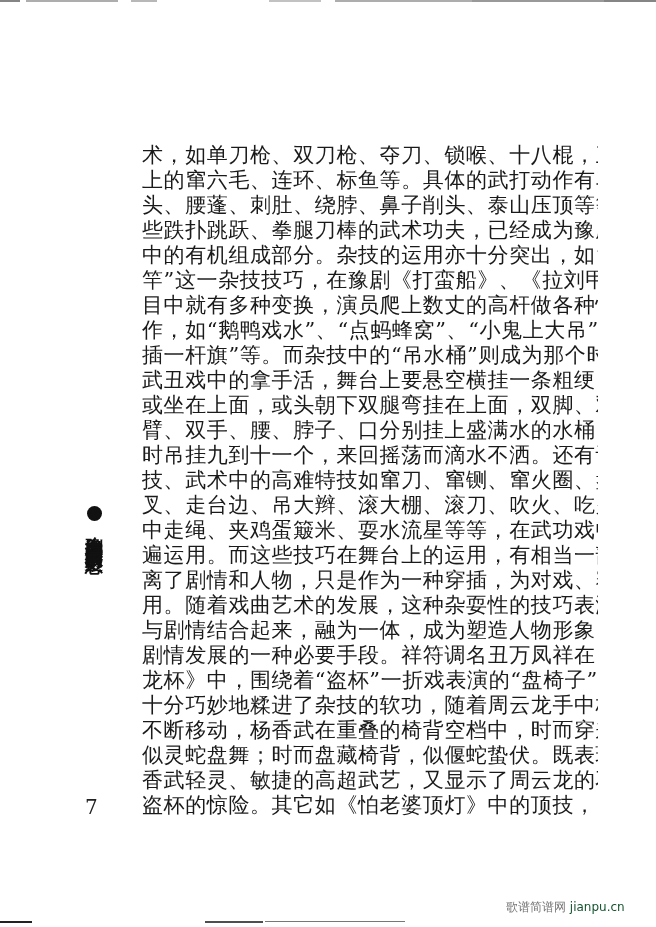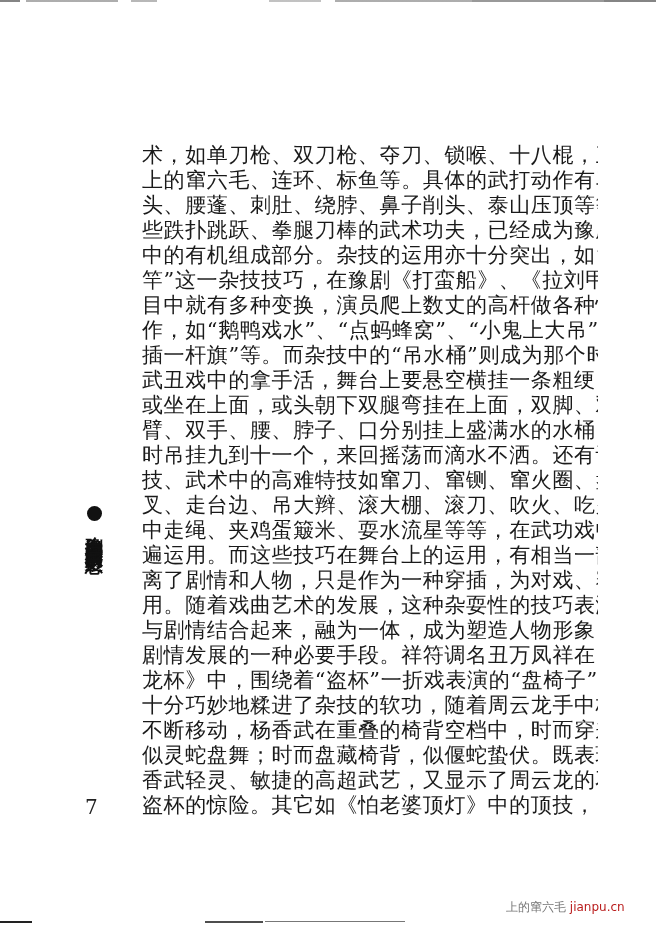--- a/index.html
+++ b/index.html
@@ -82,21 +82,21 @@
   .watermark {
     position: absolute;
     left: 506px;
     top: 899px;
     font-size: 12px;
     font-family: "DejaVu Sans", "Liberation Sans", sans-serif;
     color: #777;
     white-space: nowrap;
   }
   .watermark .latin {
-    color: #b91c1c;
+    color: #14532d;
   }
 </style>
 </head>
 <body>
 
 <div class="scan-edge-top"></div>
 
 <div class="body-text">
   <div class="line">术，如单刀枪、双刀枪、夺刀、锁喉、十八棍，三人以</div>
   <div class="line">上的窜六毛、连环、标鱼等。具体的武打动作有马腿、蓬</div>
@@ -132,15 +132,15 @@
   <div class="running-title">豫剧表演不同发展阶段的历史形态</div>
 </div>
 
 <div class="page-number">7</div>
 
 <div class="bottom-rule" style="left:0;width:32px;"></div>
 <div class="bottom-rule" style="left:205px;width:58px;opacity:0.8;"></div>
 <div class="bottom-rule" style="left:265px;width:140px;background:#777;height:1px;"></div>
 
 <div class="watermark">
-  <span>上的窜六毛</span>
+  <span>歌谱简谱网</span>
   <span class="latin">jianpu.cn</span>
 </div>
 
 </body></html>

